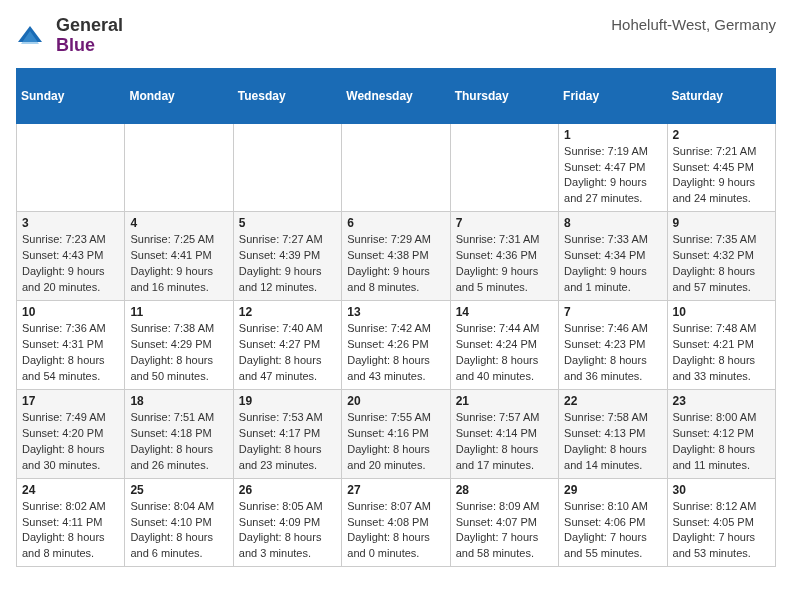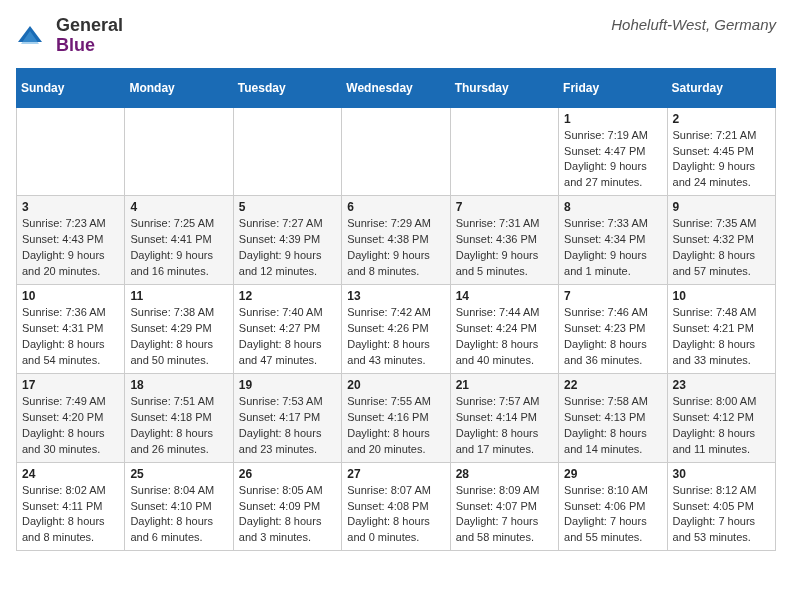--- a/index.html
+++ b/index.html
@@ -36,31 +36,30 @@
       text-align: right;
     }
     .month-title {
       font-size: 36px;
       font-weight: 300;
       color: #222;
     }
     .location-title {
       font-size: 15px;
       color: #555;
-      font-style: italic;
     }
     .calendar {
       width: 100%;
       border-collapse: collapse;
       font-size: 11px;
     }
     .calendar thead th {
       background: #1a6bb5;
       color: #fff;
-      padding: 12px 4px;
+      padding: 20px 4px;
       text-align: left;
       font-size: 12px;
       font-weight: bold;
       border: 1px solid #1a6bb5;
     }
     .calendar tbody td {
       border: 1px solid #ccc;
       vertical-align: top;
       padding: 4px 5px;
       width: 108px;

